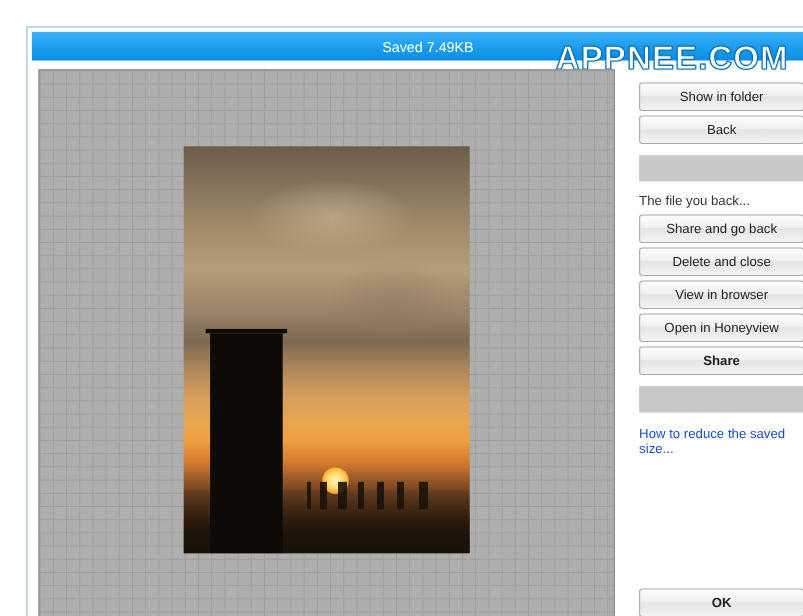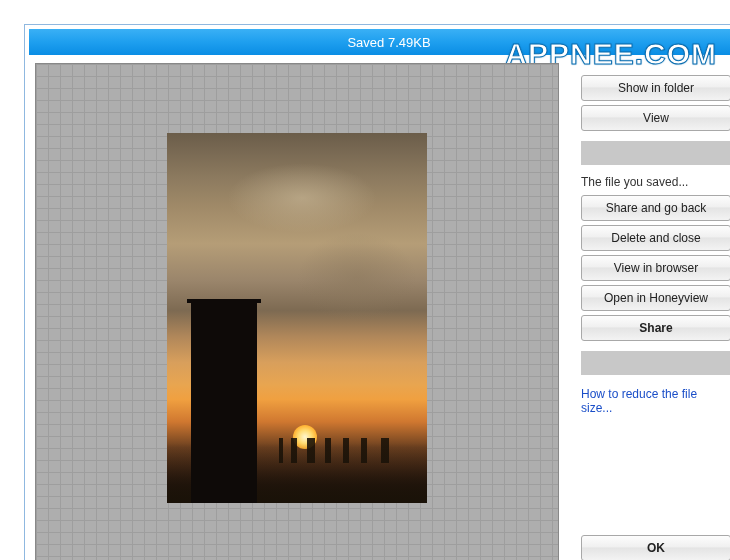--- a/index.html
+++ b/index.html
@@ -222,35 +222,35 @@
         <div class="cloud1"></div>
         <div class="cloud2"></div>
         <div class="sun"></div>
         <div class="skyline"></div>
         <div class="building"></div>
       </div>
     </div>
 
     <div class="side-panel">
       <button class="btn">Show in folder</button>
-      <button class="btn">View</button>
+      <button class="btn">Back</button>
 
       <div class="divider"></div>
 
-      <div class="section-label">The file you saved...</div>
+      <div class="section-label">The file you back...</div>
 
       <button class="btn">Share and go back</button>
       <button class="btn">Delete and close</button>
       <button class="btn">View in browser</button>
       <button class="btn">Open in Honeyview</button>
       <button class="btn bold">Share</button>
 
       <div class="divider"></div>
 
-      <div class="link-text">How to reduce the file size...</div>
+      <div class="link-text">How to reduce the saved size...</div>
 
       <div class="spacer"></div>
 
       <button class="btn bold">OK</button>
     </div>
 
   </div>
 </div>
 
 </body></html>

